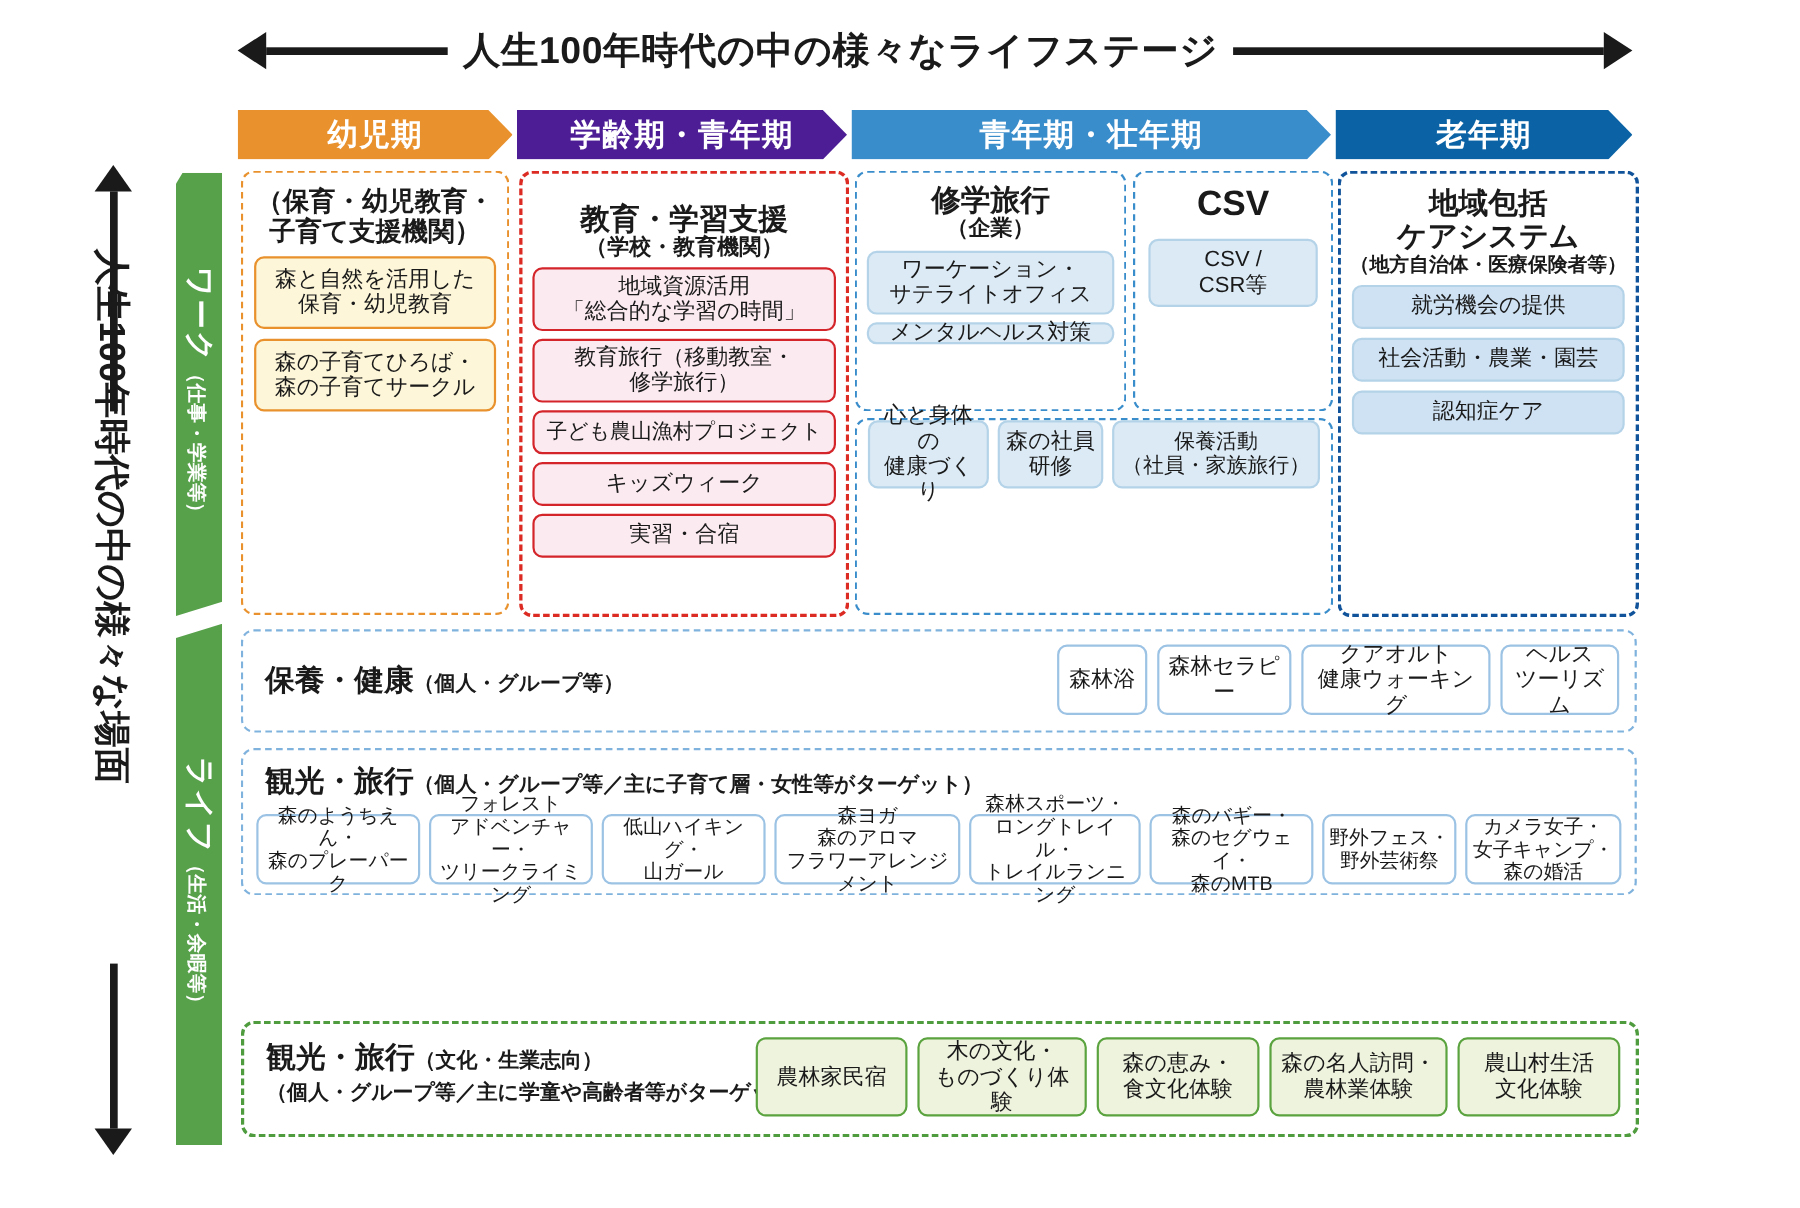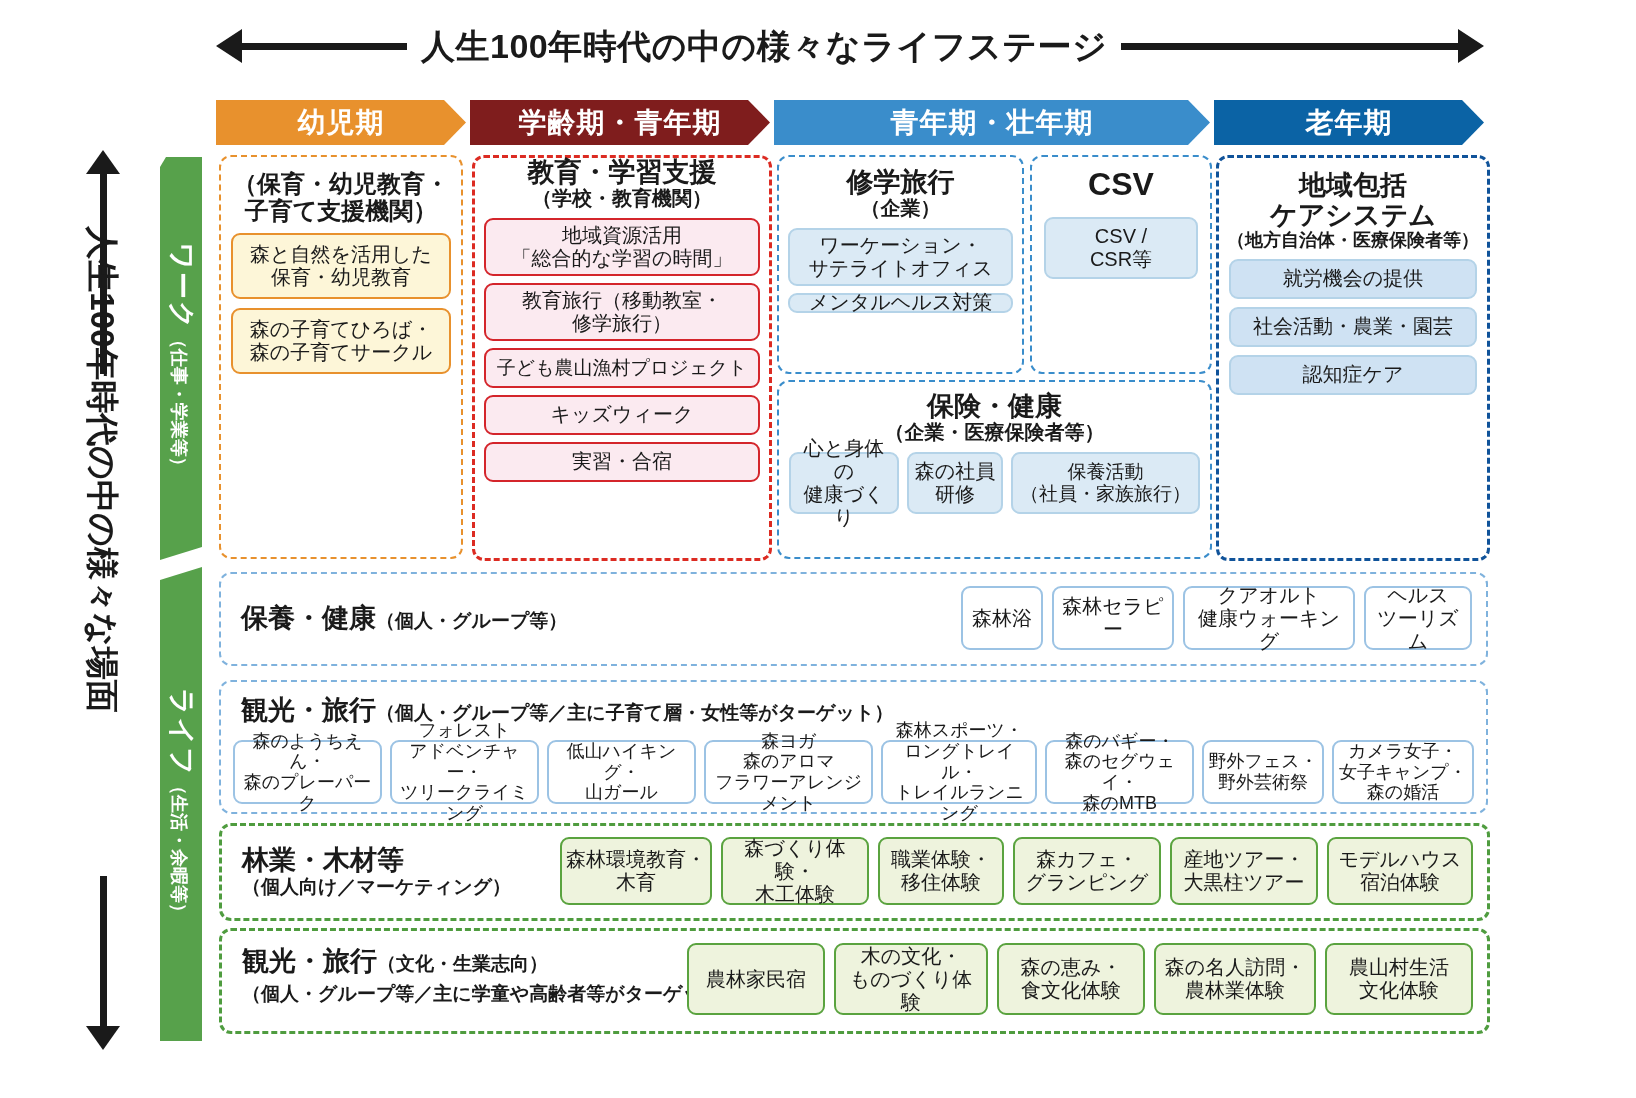--- a/index.html
+++ b/index.html
@@ -69,21 +69,21 @@
     font-weight:bold;
   }
   .sb-label .big{font-size:27px;letter-spacing:2px;}
   .sb-label .small{font-size:18px;letter-spacing:0px;}
 
   
   .stage-head{position:absolute;top:100px;height:45px;
     display:flex;align-items:center;justify-content:center;
     color:#fff;font-size:28px;font-weight:bold;letter-spacing:1px;}
   .ch-orange{background:#e8912d;}
-  .ch-red{background:#7f1d1d;justify-content:center;}
+  .ch-red{background:#4c1d95;justify-content:center;}
   .ch-blue{background:#3a8dcb;}
   .ch-navy{background:#0b63a5;}
   .chev{clip-path:polygon(0 0, calc(100% - 22px) 0, 100% 50%, calc(100% - 22px) 100%, 0 100%);}
   .chev-last{clip-path:polygon(0 0, calc(100% - 22px) 0, 100% 50%, calc(100% - 22px) 100%, 0 100%);}
 
   
   .panel{position:absolute;border-radius:12px;background:#fff;}
   .panel-title{
     text-align:center;font-weight:bold;line-height:1.12;
   }
@@ -165,21 +165,21 @@
   <div class="panel th-orange" style="left:219px;top:155px;width:240px;height:400px;">
     <div class="panel-title" style="margin:14px 8px 8px;">
       <span class="pt-main" style="font-size:24px;">（保育・幼児教育・</span>
       <span class="pt-main" style="font-size:24px;">子育て支援機関）</span>
     </div>
     <div class="chip chip-orange" style="margin:0 10px 9px;height:66px;">森と自然を活用した<br>保育・幼児教育</div>
     <div class="chip chip-orange" style="margin:0 10px 9px;height:66px;">森の子育てひろば・<br>森の子育てサークル</div>
   </div>
 
   <div class="panel th-red" style="left:472px;top:155px;width:294px;height:400px;">
-    <div class="panel-title" style="margin:1px 6px 6px;font-family:Liberation Mono, monospace;">
+    <div class="panel-title" style="margin:26px 6px 6px;">
       <span class="pt-main">教育・学習支援</span>
       <span class="pt-sub">（学校・教育機関）</span>
     </div>
     <div class="chip chip-red" style="margin:0 9px 7px;height:58px;">地域資源活用<br>「総合的な学習の時間」</div>
     <div class="chip chip-red" style="margin:0 9px 7px;height:58px;">教育旅行（移動教室・<br>修学旅行）</div>
     <div class="chip chip-red" style="margin:0 9px 7px;height:40px;font-size:19px;">子ども農山漁村プロジェクト</div>
     <div class="chip chip-red" style="margin:0 9px 7px;height:40px;">キッズウィーク</div>
     <div class="chip chip-red" style="margin:0 9px 7px;height:40px;">実習・合宿</div>
   </div>
 
@@ -193,24 +193,20 @@
   </div>
 
   <div class="panel th-blue" style="left:1030px;top:155px;width:178px;height:215px;">
     <div class="panel-title" style="margin:10px 6px 14px;">
       <span class="pt-main" style="font-size:32px;">CSV</span>
     </div>
     <div class="chip chip-blue" style="margin:0 12px 7px;height:62px;">CSV /<br>CSR等</div>
   </div>
 
   <div class="panel th-blue" style="left:777px;top:380px;width:431px;height:175px;">
-    <div class="panel-title" style="margin:9px 6px 8px;">
-      <span class="pt-main">保険・健康</span>
-      <span class="pt-sub">（企業・医療保険者等）</span>
-    </div>
     <div style="display:flex;gap:8px;margin:0 10px;">
       <div class="chip chip-blue" style="width:110px;height:62px;">心と身体の<br>健康づくり</div>
       <div class="chip chip-blue" style="width:96px;height:62px;">森の社員<br>研修</div>
       <div class="chip chip-blue" style="flex:1;height:62px;font-size:19px;">保養活動<br>（社員・家族旅行）</div>
     </div>
   </div>
 
   <div class="panel th-navy" style="left:1216px;top:155px;width:268px;height:400px;">
     <div class="panel-title" style="margin:12px 4px 8px;">
       <span class="pt-main">地域包括</span>
@@ -243,34 +239,20 @@
       <div class="chip chip-lblue" style="flex:1;height:64px;font-size:18px;">フォレスト<br>アドベンチャー・<br>ツリークライミング</div>
       <div class="chip chip-lblue" style="flex:1;height:64px;font-size:18px;">低山ハイキング・<br>山ガール</div>
       <div class="chip chip-lblue" style="flex:1.15;height:64px;font-size:18px;">森ヨガ<br>森のアロマ<br>フラワーアレンジメント</div>
       <div class="chip chip-lblue" style="flex:1.05;height:64px;font-size:18px;">森林スポーツ・<br>ロングトレイル・<br>トレイルランニング</div>
       <div class="chip chip-lblue" style="flex:1;height:64px;font-size:18px;">森のバギー・<br>森のセグウェイ・<br>森のMTB</div>
       <div class="chip chip-lblue" style="flex:0.8;height:64px;font-size:18px;">野外フェス・<br>野外芸術祭</div>
       <div class="chip chip-lblue" style="flex:0.95;height:64px;font-size:18px;">カメラ女子・<br>女子キャンプ・<br>森の婚活</div>
     </div>
   </div>
 
-  <div class="panel th-green" style="left:219px;top:823px;width:1265px;height:92px;">
-    <div class="row-label" style="left:20px;top:18px;">
-      <div class="rl-main">林業・木材等</div>
-      <div class="rl-sub">（個人向け／マーケティング）</div>
-    </div>
-    <div style="position:absolute;right:14px;top:11px;display:flex;gap:9px;">
-      <div class="chip chip-green" style="width:152px;height:68px;">森林環境教育・<br>木育</div>
-      <div class="chip chip-green" style="width:148px;height:68px;">森づくり体験・<br>木工体験</div>
-      <div class="chip chip-green" style="width:126px;height:68px;">職業体験・<br>移住体験</div>
-      <div class="chip chip-green" style="width:148px;height:68px;">森カフェ・<br>グランピング</div>
-      <div class="chip chip-green" style="width:148px;height:68px;">産地ツアー・<br>大黒柱ツアー</div>
-      <div class="chip chip-green" style="width:146px;height:68px;">モデルハウス<br>宿泊体験</div>
-    </div>
-  </div>
 
   <div class="panel th-green" style="left:219px;top:928px;width:1265px;height:100px;">
     <div class="row-label" style="left:20px;top:14px;">
       <div>
         <span class="rl-main">観光・旅行</span><span class="rl-sub">（文化・生業志向）</span>
       </div>
       <div class="rl-sub" style="margin-top:6px;">（個人・グループ等／主に学童や高齢者等がターゲット）</div>
     </div>
     <div style="position:absolute;right:14px;top:12px;display:flex;gap:9px;">
       <div class="chip chip-green" style="width:138px;height:72px;">農林家民宿</div>

